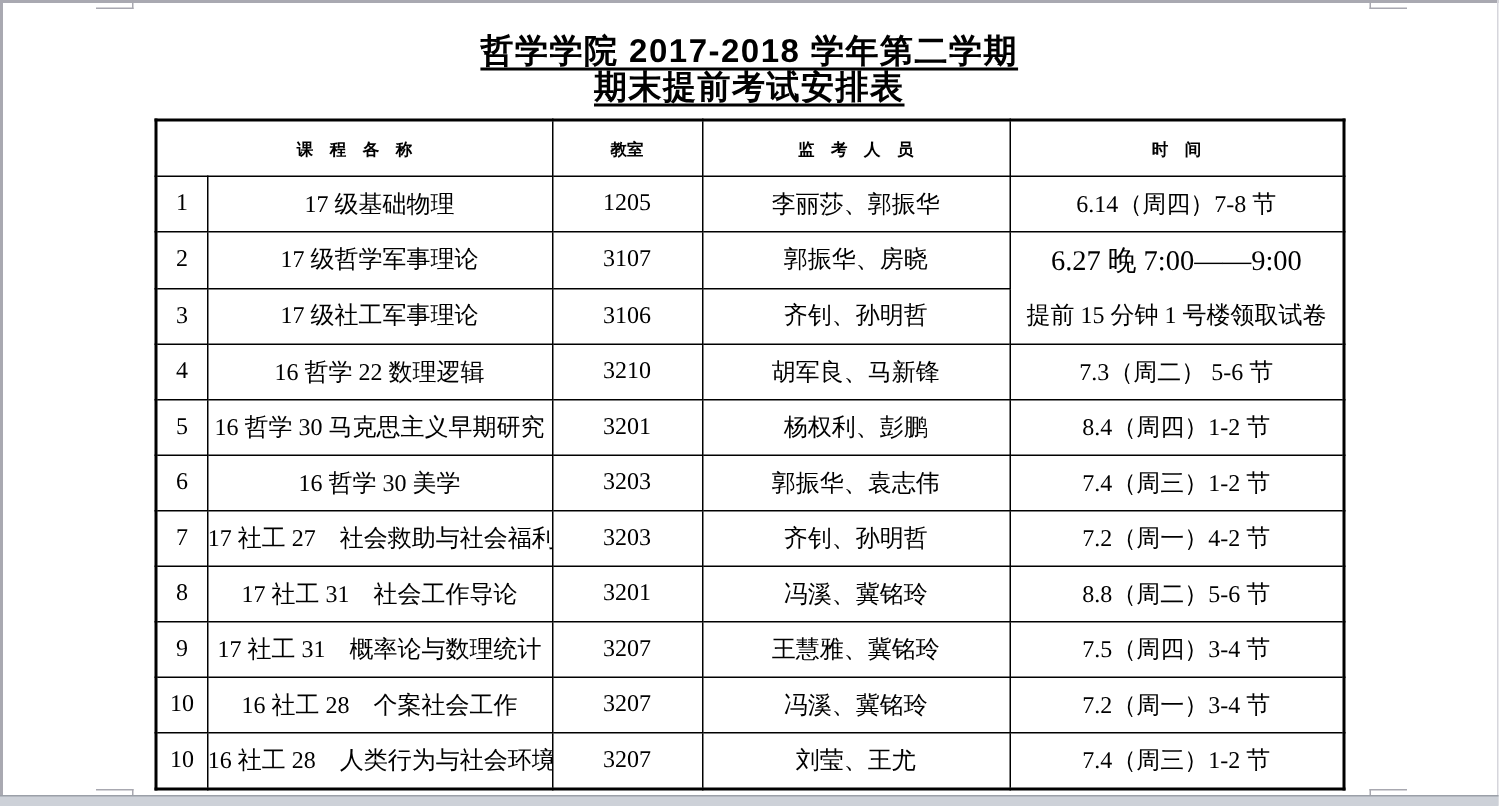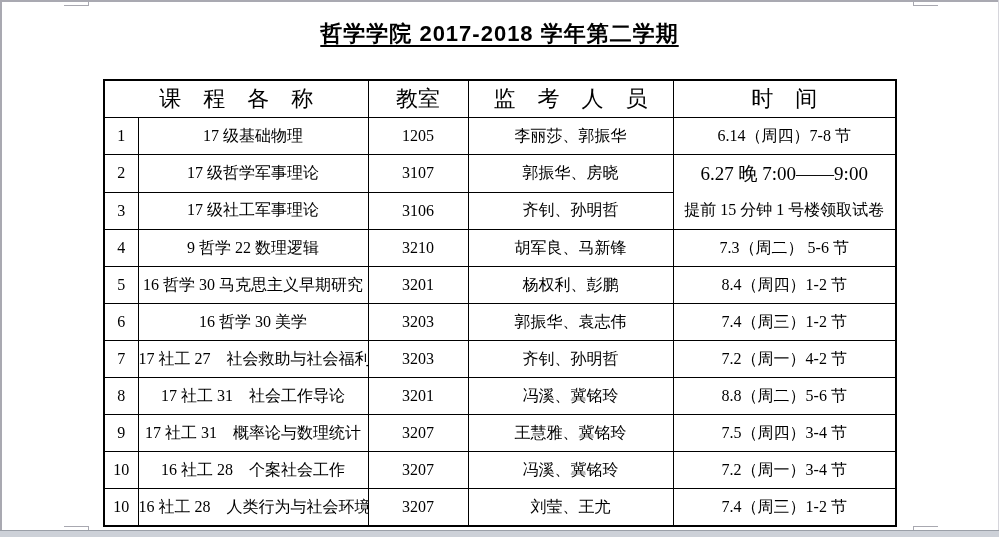--- a/index.html
+++ b/index.html
@@ -29,21 +29,21 @@
   .title-1 { top:19px; }
   .title-2 { top:43px; }
 
   
   table.exam { position:absolute; left:103px; top:79px; border-collapse:collapse;
                table-layout:fixed; width:792px; }
   table.exam td, table.exam th { border:1px solid #000; padding:0; overflow:hidden;
                font-size:16px; font-weight:normal; text-align:center; vertical-align:middle;
                height:36px; white-space:nowrap; }
   table.exam { border:2px solid #000; }
-  table.exam tr.hdr th { font-weight:normal; font-size:22px; }
+  table.exam tr.hdr th { font-weight:bold; font-size:11px; }
   td.idx   { font-size:15px; }
   td.course-left   { text-align:left; padding-left:3px; font-size:15px; }
   td.course-center { text-align:center; font-size:15px; }
   td.time  { font-weight:bold; font-size:17px; }
   td.time-merged { font-weight:bold; padding:0; }
   .merged-line { height:37px; display:flex; align-items:center; justify-content:center;
                  font-size:19px; }
   .merged-line.l2 { font-size:16px; letter-spacing:0; }
 </style>
 </head>
@@ -54,20 +54,21 @@
   <div class="edge-top"></div>
   <div class="edge-left"></div>
   <div class="edge-right"></div>
 
   <div class="mark mark-tl"></div>
   <div class="mark mark-tr"></div>
   <div class="mark mark-bl"></div>
   <div class="mark mark-br"></div>
 
   <div class="title title-1"><span>哲学学院 2017-2018 学年第二学期</span></div>
+  <div class="title title-2"><span>期末提前考试安排表</span></div>
 
   <table class="exam">
     <colgroup>
       <col style="width:34px">
         <col style="width:230px">
         <col style="width:100px">
       <col style="width:205px">
         <col style="width:223px">
     </colgroup>
     <tbody>
@@ -99,21 +100,21 @@
 
     <tr>
       <td class="idx">3</td>
       <td class="course-center">17 级社工军事理论</td>
       <td>3106</td>
       <td>齐钊、孙明哲</td>
     </tr>
 
     <tr>
       <td class="idx">4</td>
-      <td class="course-left">9 哲学 22 数理逻辑</td>
+      <td class="course-left">16 哲学 22 数理逻辑</td>
       <td>3210</td>
       <td>胡军良、马新锋</td>
       <td class="time">7.3（周二） 5-6 节</td>
     </tr>
 
     <tr>
       <td class="idx">5</td>
       <td class="course-left">16 哲学 30 马克思主义早期研究</td>
       <td>3201</td>
       <td>杨权利、彭鹏</td>

